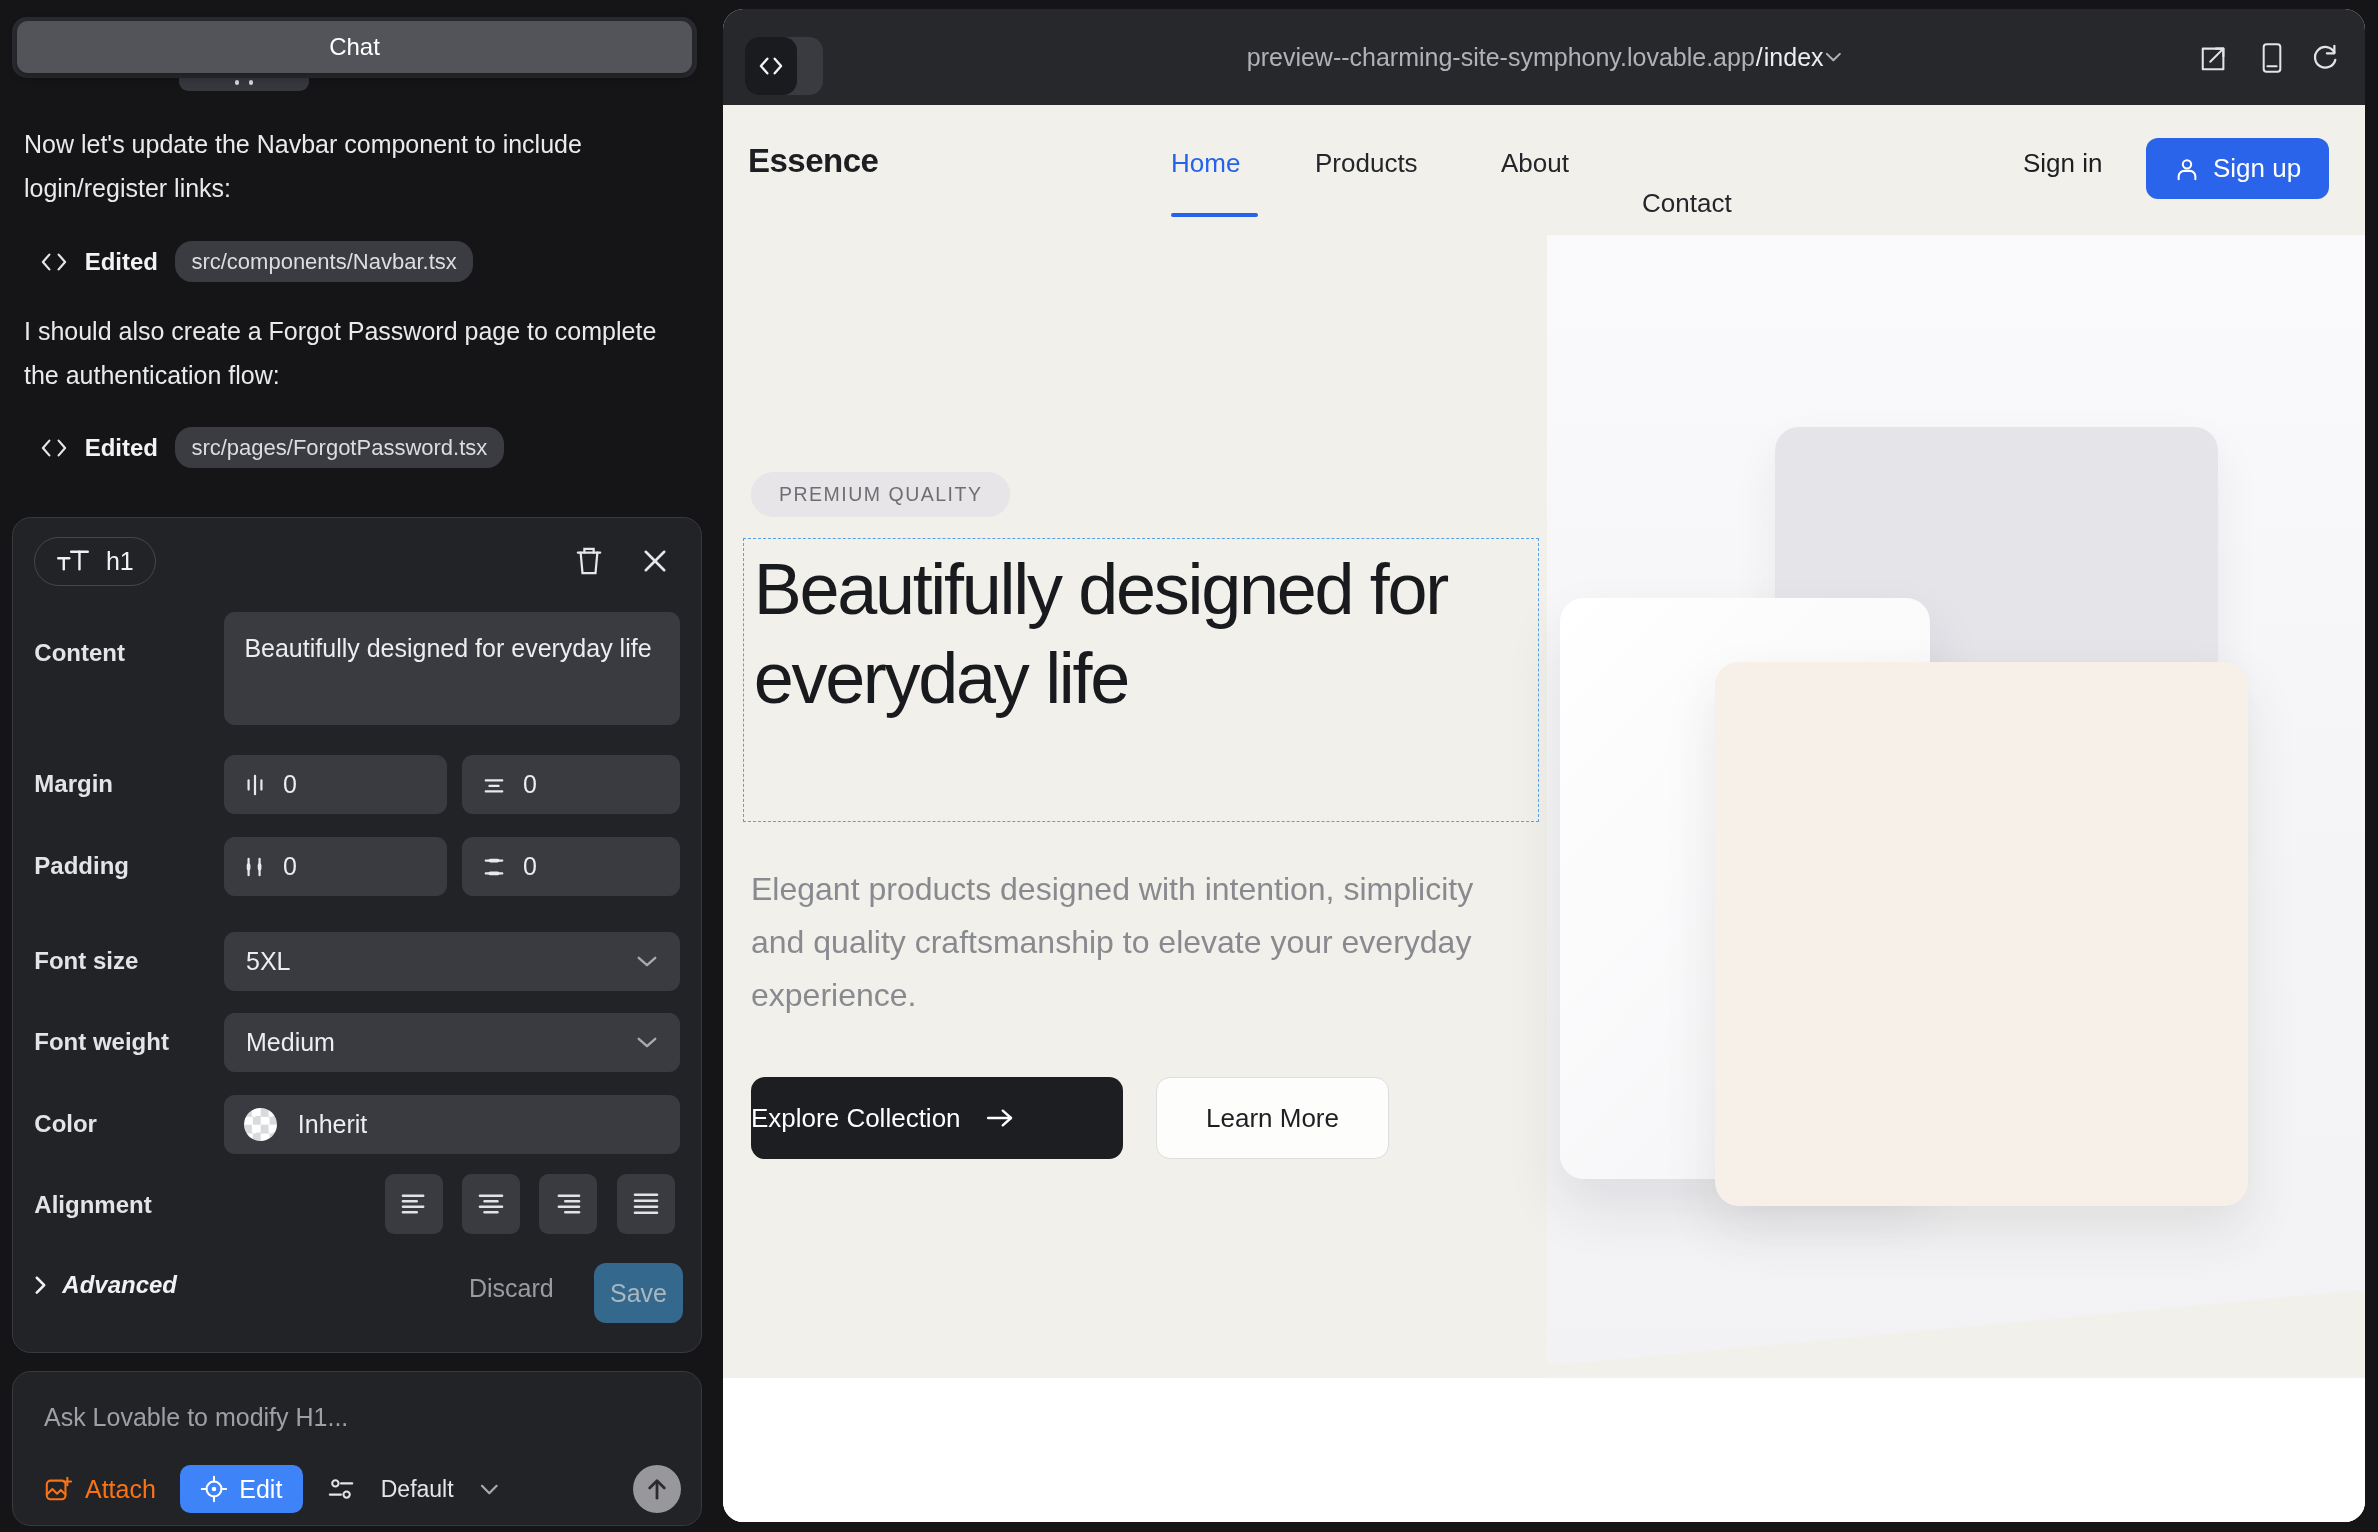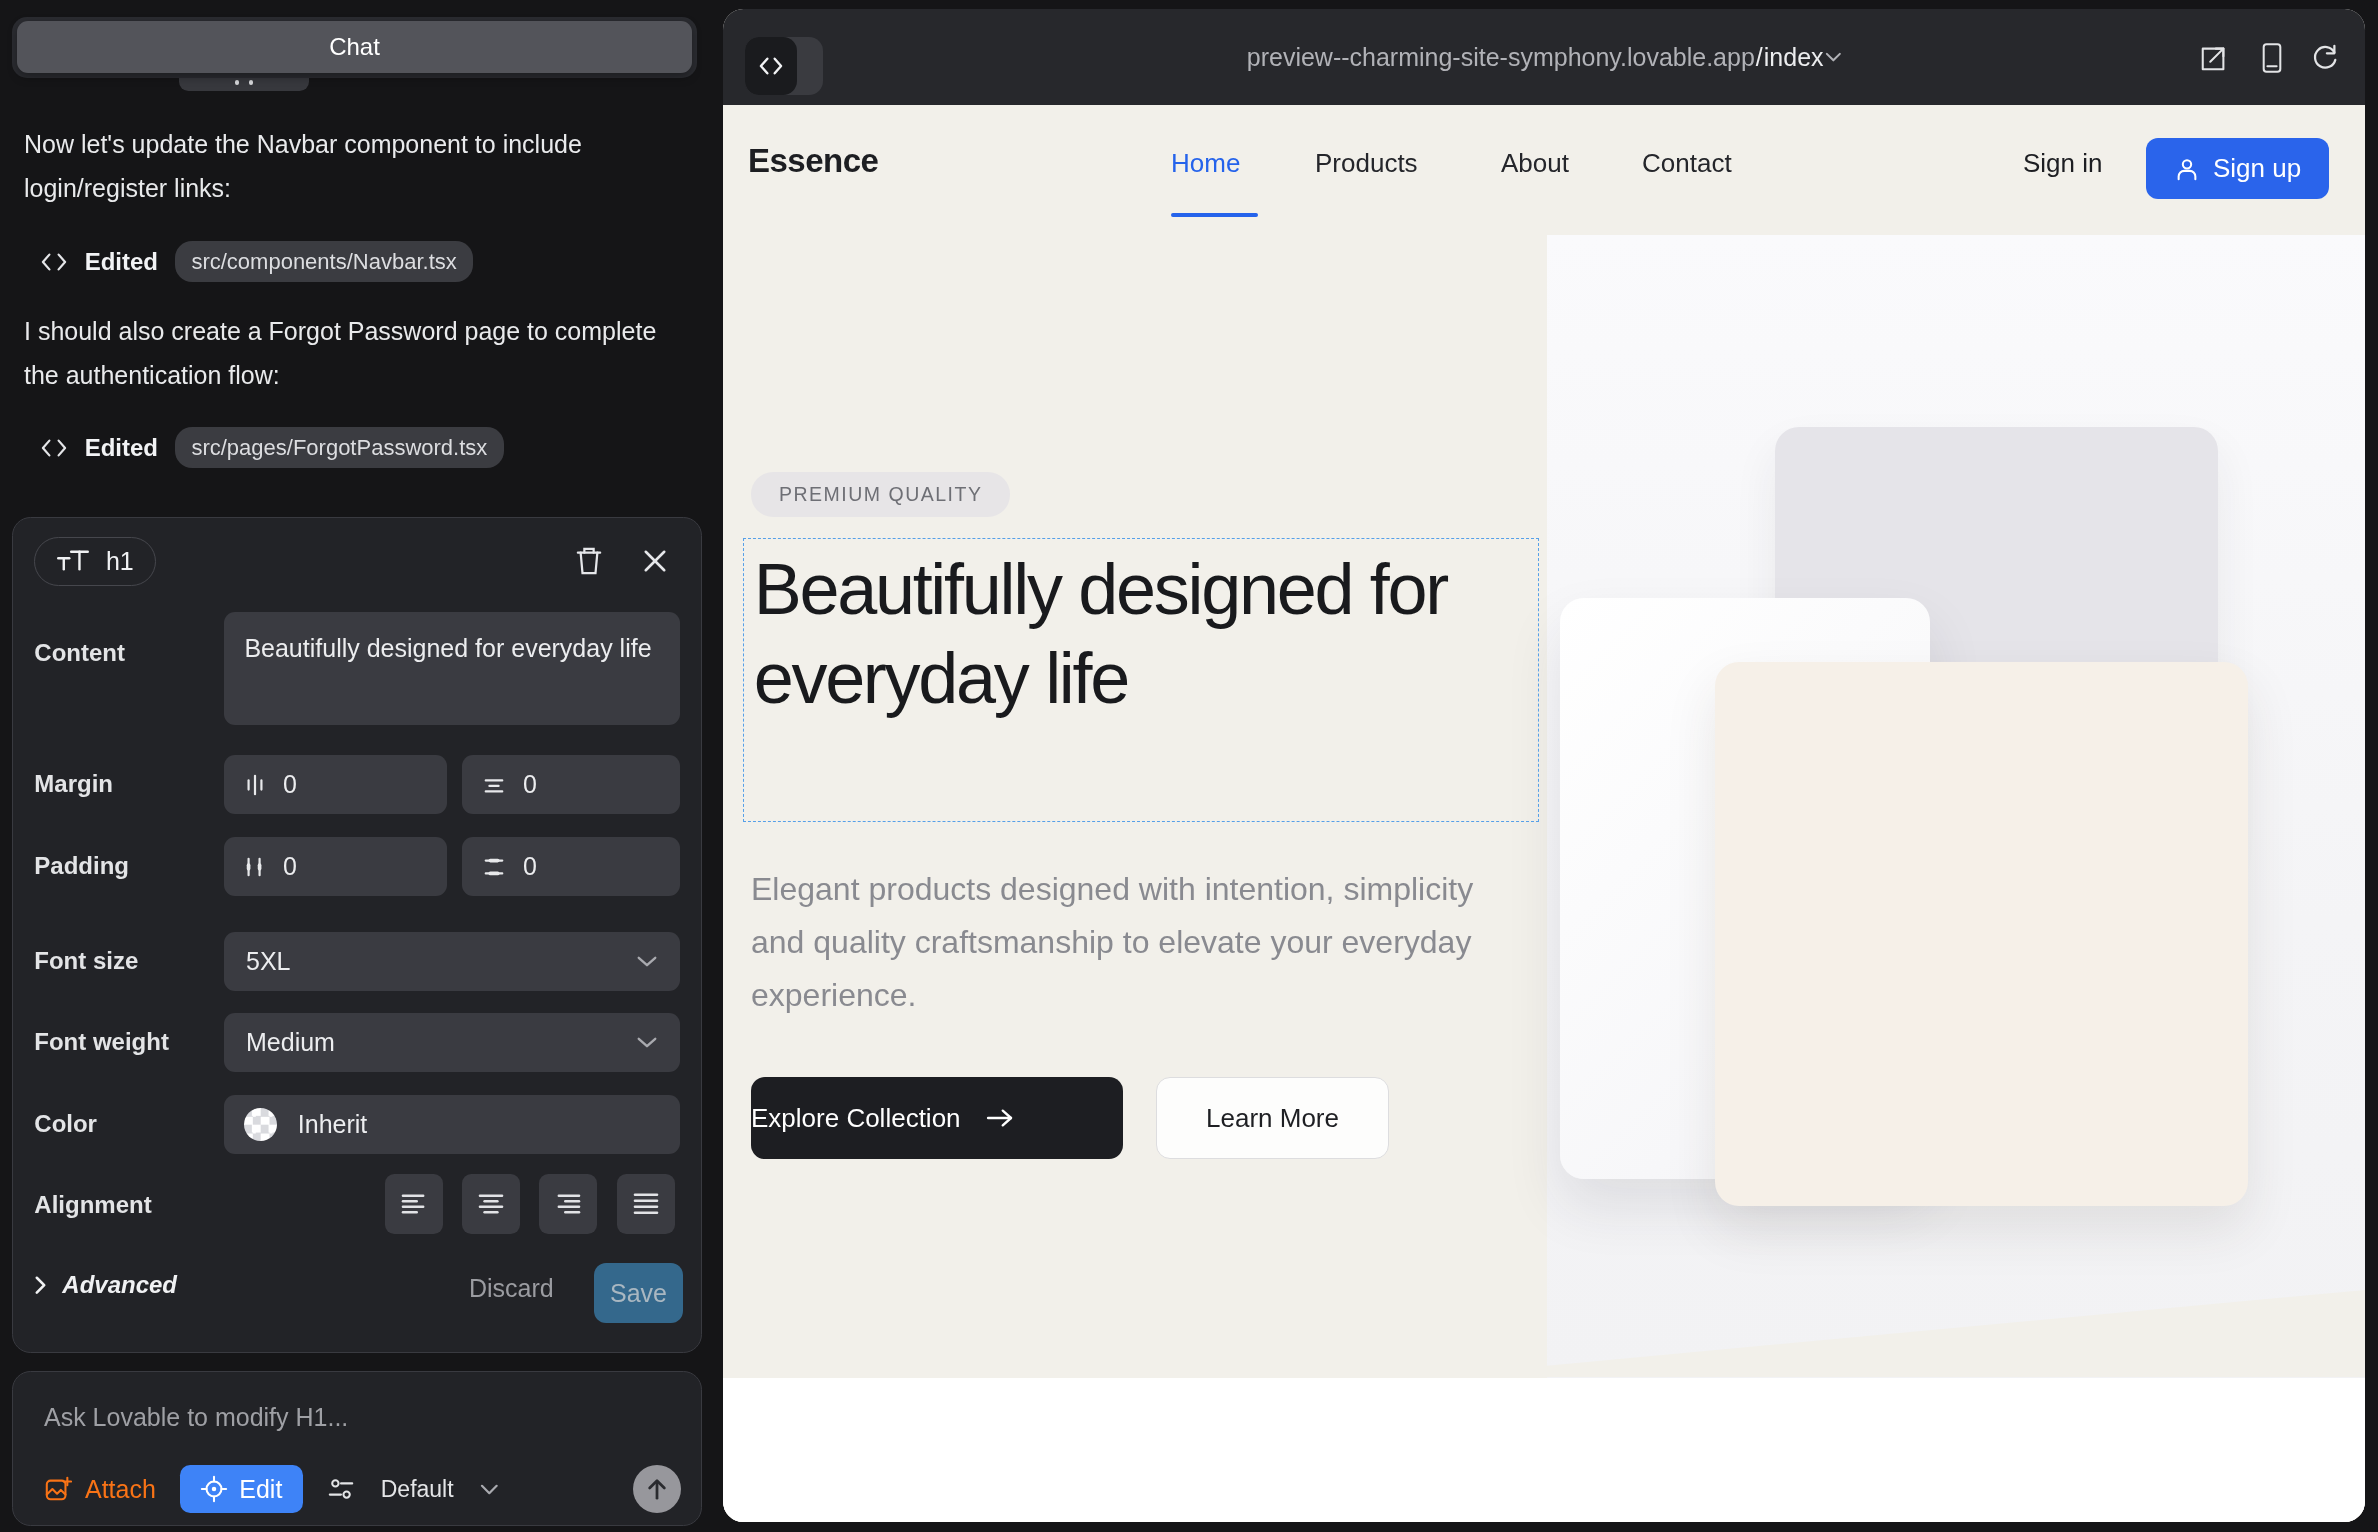--- a/index.html
+++ b/index.html
@@ -103,21 +103,21 @@
   .site { position:absolute; left:0; top:96px; width:1642px; height:1417px; background:#F2F0EA; }
   .right-col { position:absolute; left:824px; top:130px; width:818px; height:1143px;
     background:linear-gradient(180deg,#FAFAFC 0%, #F4F4F6 60%, #F2F2F4 100%); }
   .wedge { position:absolute; left:824px; top:1175px; width:818px; height:97px; background:#F2F0EA;
     clip-path:polygon(0 88%, 100% 10%, 100% 100%, 0 100%); }
 
   .logo { position:absolute; left:25px; top:37px; font-size:33px; font-weight:bold; color:#1D1E22; letter-spacing:-0.5px; }
   .nav-link { position:absolute; top:43px; font-size:26px; color:#25262B; }
   .nl-home { left:448px; color:#2563EB; }
   .home-underline { position:absolute; left:448px; top:108px; width:87px; height:3.7px; background:#2563EB; border-radius:1.9px; }
-  .nl-products { left:592px; } .nl-about { left:778px; } .nl-contact { left:919px; }
+  .nl-products { left:592px; } .nl-about { left:778px; } .nl-contact { left:919px;margin-top:40px; }
   .sign-in { position:absolute; left:1300px; top:43px; font-size:26px; color:#1D1E22; }
   .sign-up { position:absolute; left:1423px; top:33px; width:183px; height:61px; background:#2A64EB; border-radius:12px;
     display:flex; align-items:center; justify-content:center; gap:13px; color:#FFFFFF; font-size:26px; }
 
   .card { position:absolute; border-radius:24px; }
   .card-gray { left:1052px; top:322px; width:443px; height:438px; background:#E5E4E9;
     box-shadow:0 22px 46px rgba(40,40,60,.07); z-index:1; }
   .card-white { left:837px; top:493px; width:370px; height:581px;
     background:linear-gradient(135deg,#FFFFFF 0%,#F7F7F9 70%,#F2F2F5 100%);
     box-shadow:0 28px 56px rgba(40,40,60,.10); z-index:2; }

